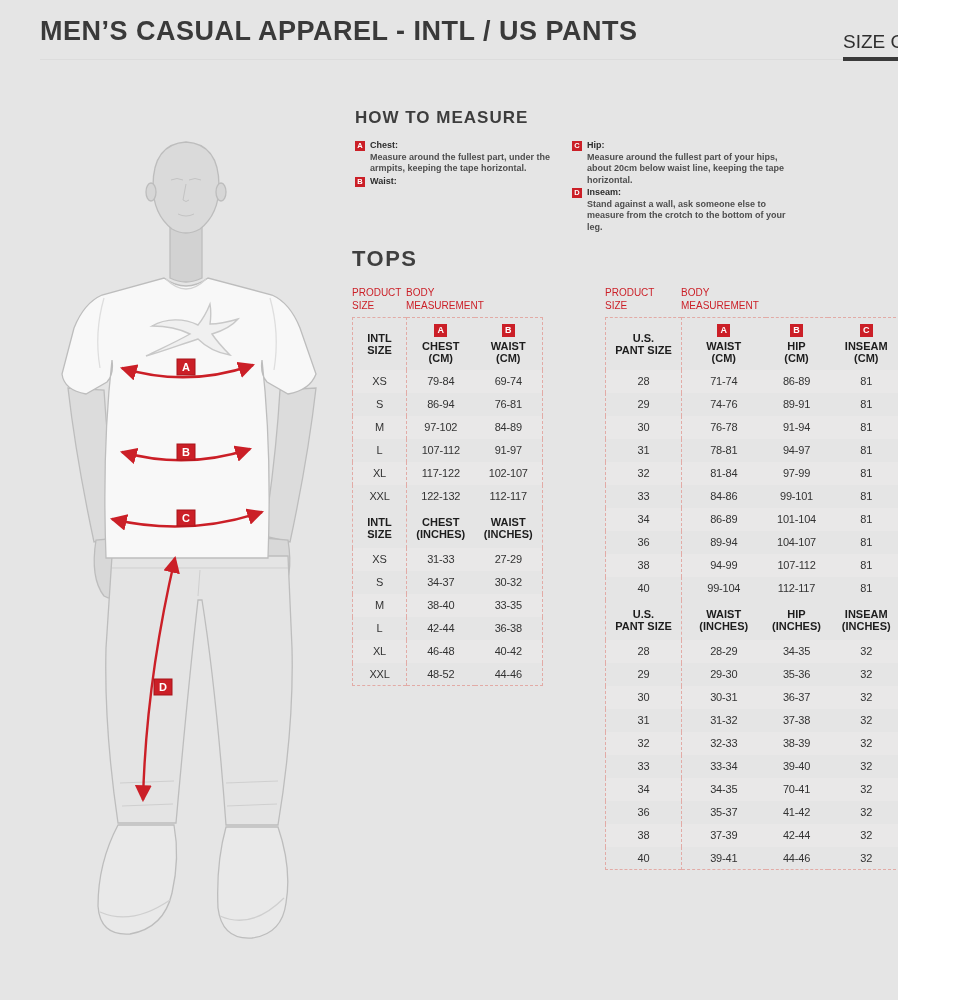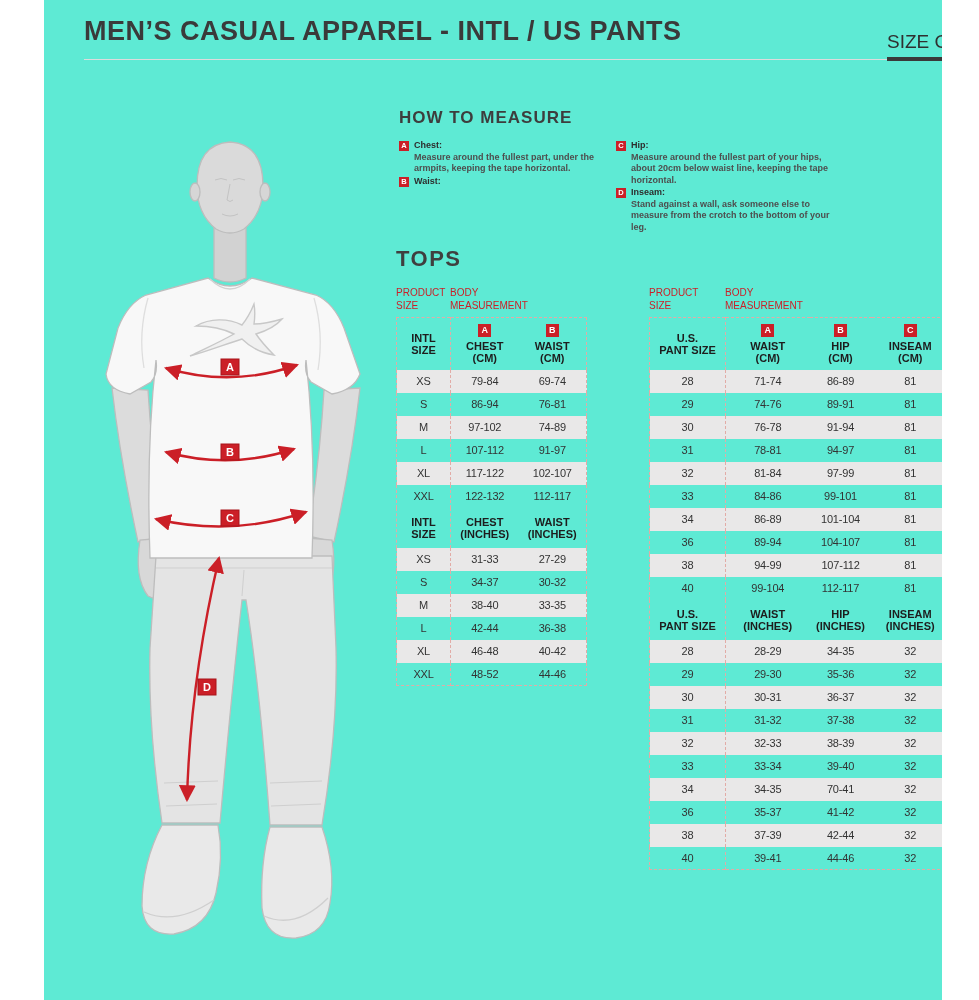--- a/index.html
+++ b/index.html
@@ -4,21 +4,21 @@
 <style>
   :root{
     --red:#cb1f27;
     --stripe:#e9e8e8;
     --dash:#e2aba6;
     --ink:#3a3a3a;
   }
   *{margin:0;padding:0;box-sizing:border-box;}
   html,body{background:#fff;}
   body{font-family:"Liberation Sans","DejaVu Sans",sans-serif;}
-  .page{position:relative;width:898px;height:1000px;background:#5eead4;overflow:hidden;margin-left:44px;}
+  .page{position:relative;width:898px;height:1000px;background:#e5e5e5;overflow:hidden;}
 
   
   .page-title{position:absolute;left:40px;top:16px;font-size:27px;font-weight:800;
     color:var(--ink);letter-spacing:.5px;white-space:nowrap;}
   .size-guide{position:absolute;left:843px;top:31px;width:96px;text-align:center;
     font-size:19px;font-weight:400;color:#2f2f2f;white-space:nowrap;}
   .rule{position:absolute;left:40px;top:59px;width:897px;height:1px;background:#dcdcdc;}
   .rule-dark{position:absolute;left:843px;top:57px;width:96px;height:4px;background:#3a3a3a;}
 
   
@@ -208,21 +208,21 @@
           <td>69-74</td>
         </tr>
         <tr>
           <td>S</td>
           <td>86-94</td>
           <td>76-81</td>
         </tr>
         <tr>
           <td>M</td>
           <td>97-102</td>
-          <td>74-89</td>
+          <td>84-89</td>
         </tr>
         <tr>
           <td>L</td>
           <td>107-112</td>
           <td>91-97</td>
         </tr>
         <tr>
           <td>XL</td>
           <td>117-122</td>
           <td>102-107</td>

